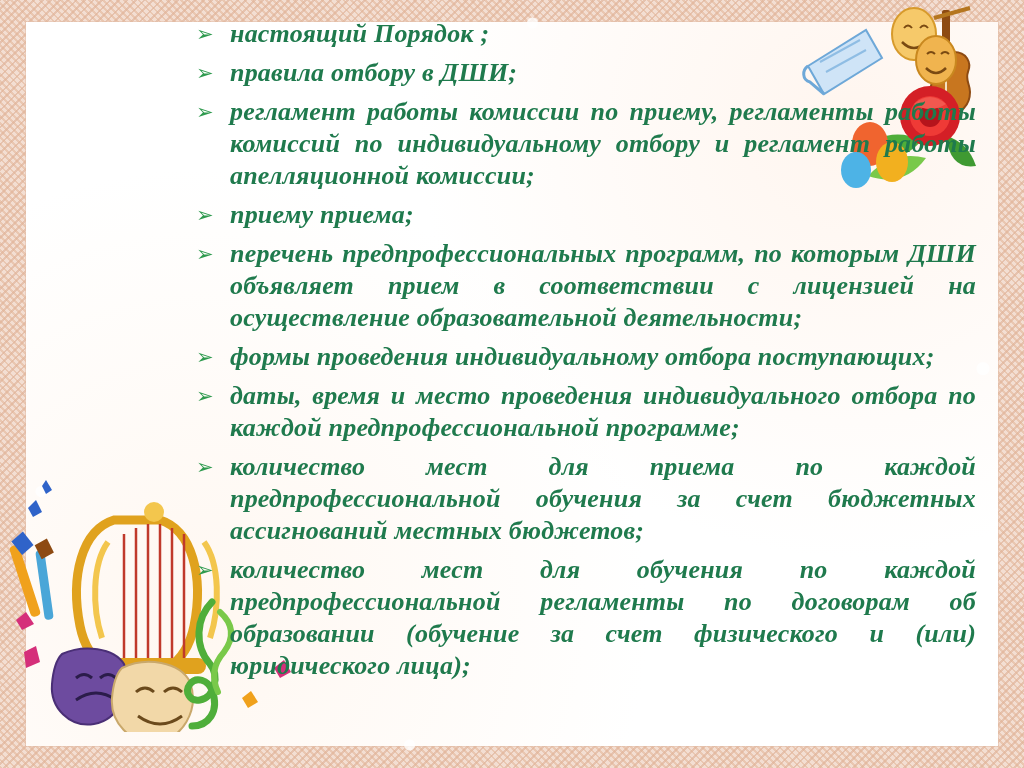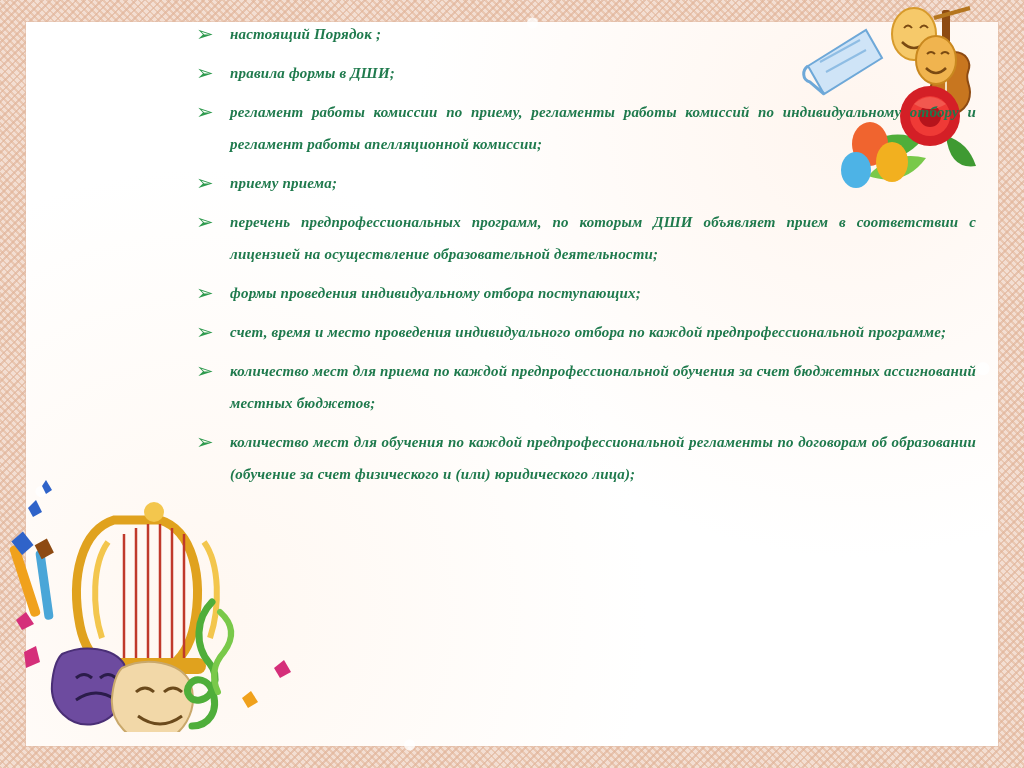--- a/index.html
+++ b/index.html
@@ -84,21 +84,21 @@
     color: #2e9a4e;
     font-size: 21px;
     line-height: 32px;
     font-family: "DejaVu Sans", sans-serif;
   }
   .bullet-text {
     flex: 1 1 auto;
     color: #1f7a4d;
     font-style: italic;
     font-weight: bold;
-    font-size: 15px;
+    font-size: 26px;
     line-height: 32px;
     text-align: justify;
     text-justify: inter-word;
     letter-spacing: 0.2px;
   }
   .bullet-text.single-line {
     text-align: left;
   }
 
   
@@ -232,21 +232,21 @@
   <div class="content">
     <ul class="bullet-list">
 
       <li class="bullet-item">
         <span class="bullet-marker">➢</span>
         <span class="bullet-text single-line">настоящий Порядок ;</span>
       </li>
 
       <li class="bullet-item">
         <span class="bullet-marker">➢</span>
-        <span class="bullet-text single-line">правила формы в ДШИ;</span>
+        <span class="bullet-text single-line">правила отбору в ДШИ;</span>
       </li>
 
       <li class="bullet-item">
         <span class="bullet-marker">➢</span>
         <span class="bullet-text">регламент работы комиссии по приему, регламенты работы комиссий по индивидуальному отбору и регламент работы апелляционной комиссии;</span>
       </li>
 
       <li class="bullet-item">
         <span class="bullet-marker">➢</span>
         <span class="bullet-text single-line">приему приема;</span>
@@ -257,21 +257,21 @@
         <span class="bullet-text">перечень предпрофессиональных программ, по которым ДШИ объявляет прием в соответствии с лицензией на осуществление образовательной деятельности;</span>
       </li>
 
       <li class="bullet-item">
         <span class="bullet-marker">➢</span>
         <span class="bullet-text single-line">формы проведения индивидуальному отбора поступающих;</span>
       </li>
 
       <li class="bullet-item">
         <span class="bullet-marker">➢</span>
-        <span class="bullet-text">счет, время и место проведения индивидуального отбора  по каждой предпрофессиональной программе;</span>
+        <span class="bullet-text">даты, время и место проведения индивидуального отбора  по каждой предпрофессиональной программе;</span>
       </li>
 
       <li class="bullet-item">
         <span class="bullet-marker">➢</span>
         <span class="bullet-text">количество мест для приема по каждой предпрофессиональной обучения за счет бюджетных ассигнований местных бюджетов;</span>
       </li>
 
       <li class="bullet-item">
         <span class="bullet-marker">➢</span>
         <span class="bullet-text">количество мест для обучения по каждой предпрофессиональной регламенты по договорам об образовании (обучение за счет физического и  (или) юридического лица);</span>

